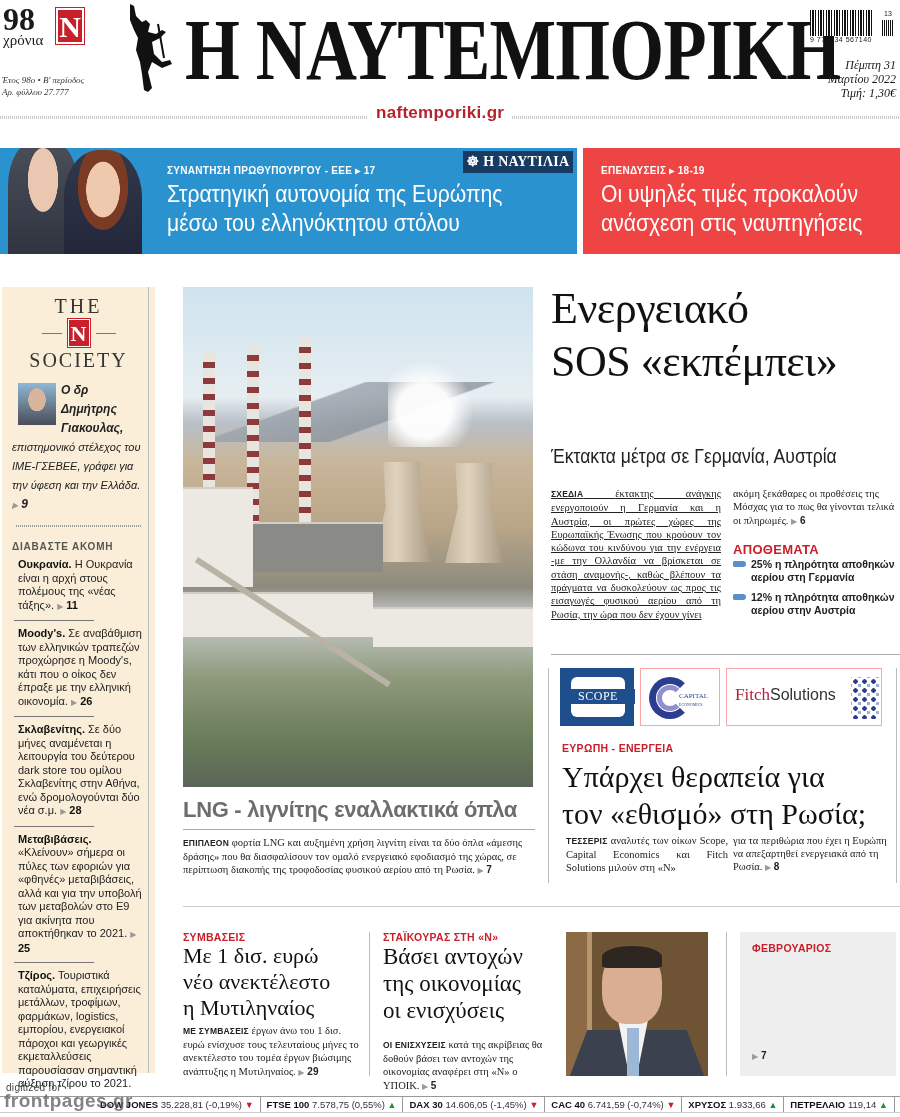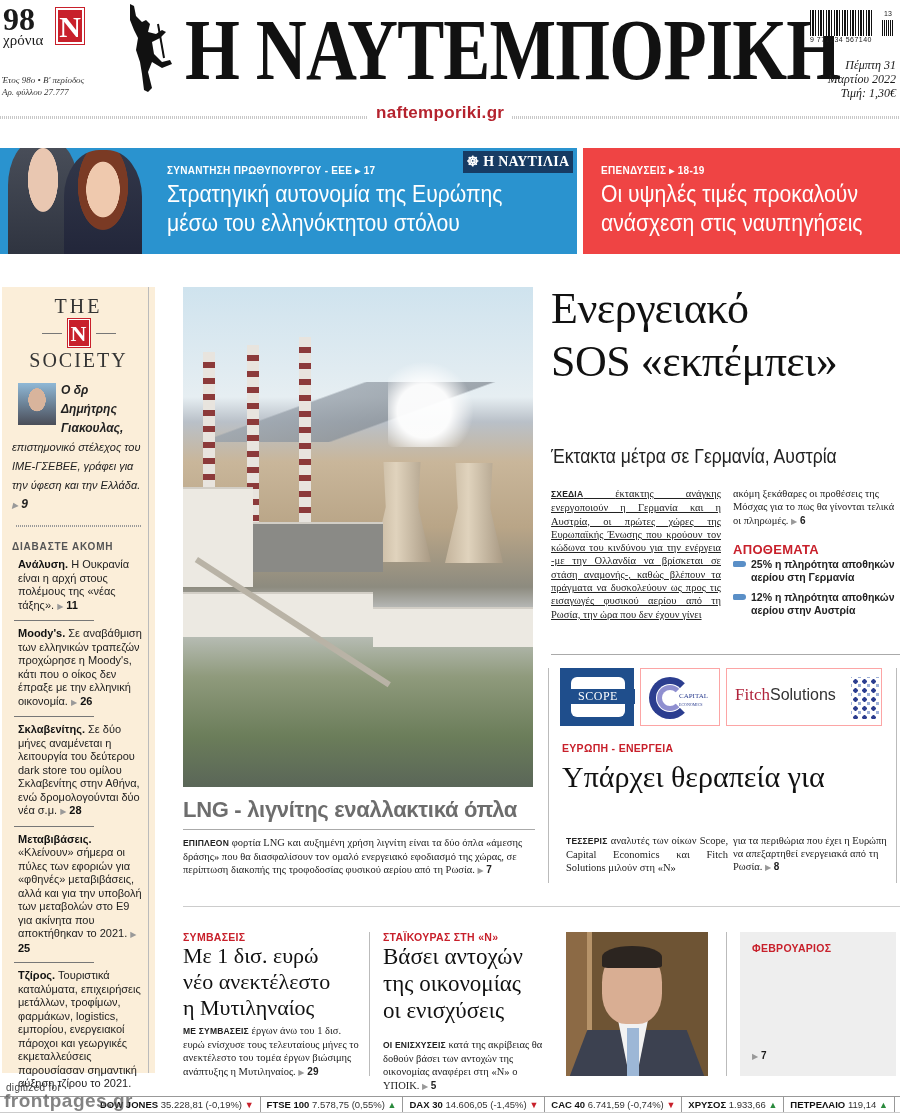--- a/index.html
+++ b/index.html
@@ -184,21 +184,21 @@
       <b>Ο δρ Δημήτρης Γιακουλας,</b>
       <span>επιστημονικό στέλεχος του ΙΜΕ-ΓΣΕΒΕΕ, γράφει για την ύφεση και την Ελλάδα.</span>
       <span class="pageref">▶</span>
       <b>9</b>
     </div>
   </div>
   <div class="dotted"></div>
   <div class="readmore-h">ΔΙΑΒΑΣΤΕ ΑΚΟΜΗ</div>
 
   <div class="rm-item">
-    <b>Ανάλυση.</b>
+    <b>Ουκρανία.</b>
     <span>Η Ουκρανία είναι η αρχή στους πολέμους της «νέας τάξης».</span>
     <span class="pageref">▶</span>
     <b>11</b>
   </div>
   <div class="rm-sep"></div>
   <div class="rm-item">
     <b>Moody's.</b>
     <span>Σε αναβάθμιση των ελληνικών τραπεζών προχώρησε η Moody's, κάτι που ο οίκος δεν έπραξε με την ελληνική οικονομία.</span>
     <span class="pageref">▶</span>
     <b>26</b>
@@ -293,20 +293,21 @@
     <div class="lbl"><span>CAPITAL</span><br><span style="font-size:4px">ECONOMICS</span></div>
   </div>
   <div class="logo-box fitch">
     <div class="lbl"><b style="font-weight:normal">Fitch</b><span>Solutions</span></div>
     <div class="dots"></div>
   </div>
 </div>
 <div class="kicker-red" style="left:562px; top:742px;">ΕΥΡΩΠΗ - ΕΝΕΡΓΕΙΑ</div>
 <div class="sec-head" style="left:562px; top:758px; font-size:30px; line-height:37px;">
   <div>Υπάρχει θεραπεία για</div>
+  <div>τον «εθισμό» στη Ρωσία;</div>
 </div>
 <div class="body-text" style="left:566px; top:834px; width:162px; text-align:justify;">
   <span class="kick-b">ΤΕΣΣΕΡΙΣ</span>
   <span>αναλυτές των οίκων Scope, Capital Economics και Fitch Solutions μιλούν στη «Ν»</span>
 </div>
 <div class="body-text" style="left:733px; top:834px; width:160px;">
   <span>για τα περιθώρια που έχει η Ευρώπη να απεξαρτηθεί ενεργειακά από τη Ρωσία.</span>
   <span class="pageref">▶</span>
   <b class="kick-b" style="font-size:10px">8</b>
 </div>

